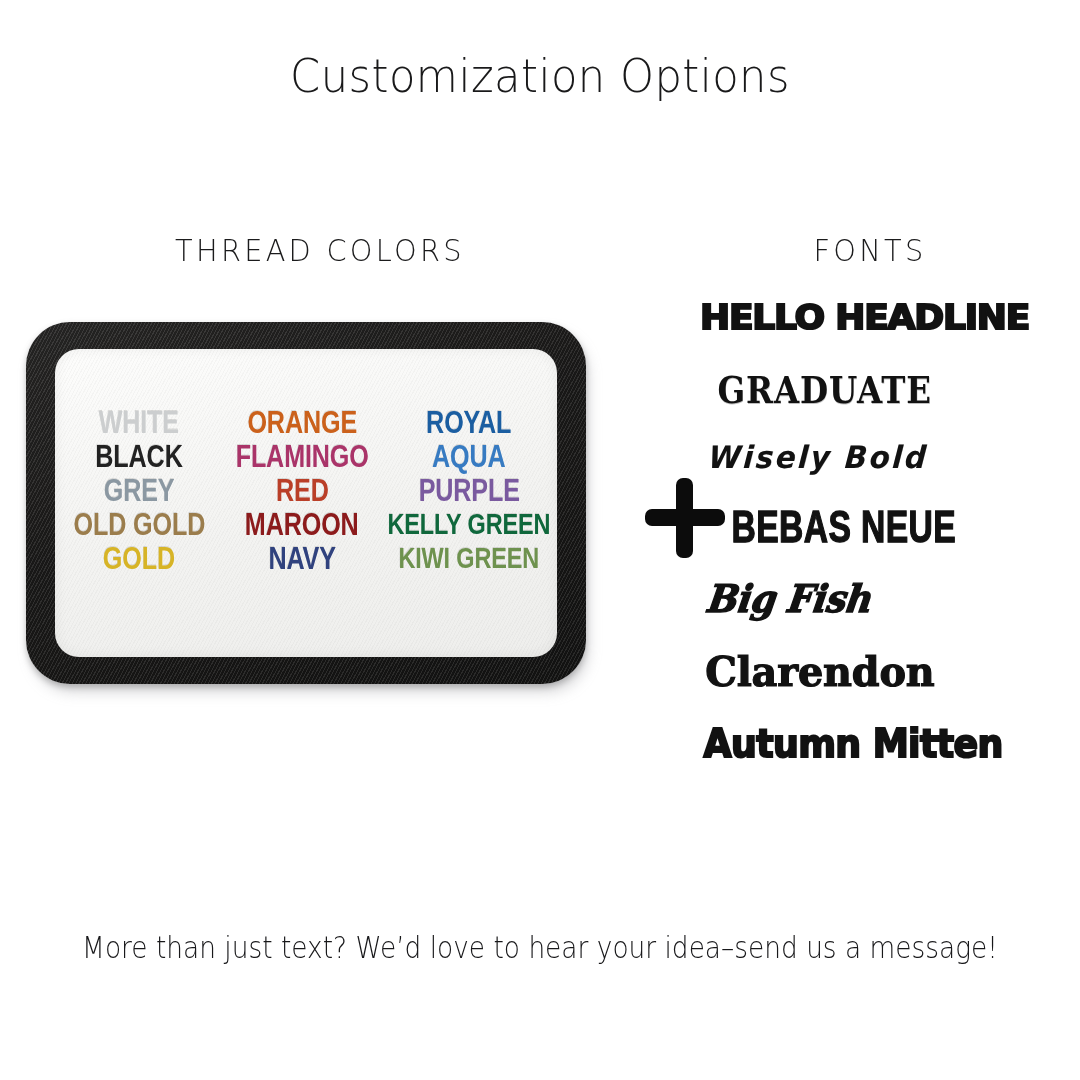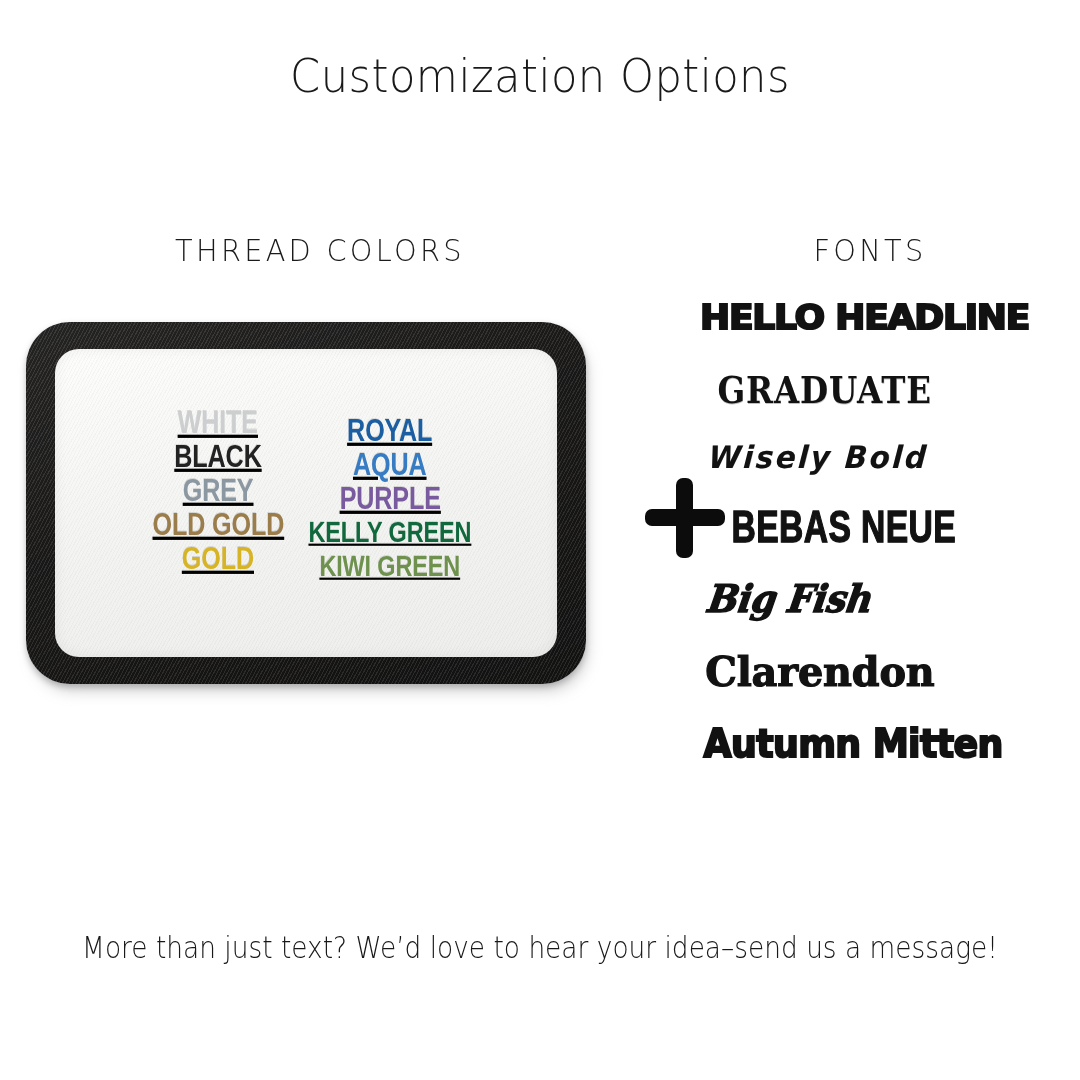--- a/index.html
+++ b/index.html
@@ -112,25 +112,24 @@
     display: flex;
     justify-content: center;
     align-items: flex-start;
     gap: 0px;
   }
   .color-col {
     display: flex;
     flex-direction: column;
     align-items: center;
     justify-content: flex-end;
-    text-decoration: underline;
   }
   .color-col.c1 { width: 168px; }
   .color-col.c2 { width: 158px; }
-  .color-col.c3 { width: 176px; margin-top: 8px; }
+  .color-col.c3 { width: 176px; }
 
   .color-word {
     font-family: "Liberation Sans Narrow", "Liberation Sans", sans-serif;
     font-weight: 700;
     font-size: 30px;
     line-height: 34px;
     letter-spacing: -0.2px;
     white-space: nowrap;
     transform: scaleX(0.84) scaleY(1.06);
     transform-origin: center;
@@ -272,20 +271,27 @@
         <div class="color-grid">
 
           <div class="color-col c1">
             <div class="color-word" style="color: rgb(201, 203, 204);">WHITE</div>
             <div class="color-word" style="color: rgb(38, 38, 38);">BLACK</div>
             <div class="color-word" style="color: rgb(139, 151, 161);">GREY</div>
             <div class="color-word" style="color: rgb(154, 125, 78);">OLD GOLD</div>
             <div class="color-word" style="color: rgb(212, 178, 41);">GOLD</div>
           </div>
 
+          <div class="color-col c2">
+            <div class="color-word" style="color: rgb(200, 98, 31);">ORANGE</div>
+            <div class="color-word" style="color: rgb(168, 55, 106);">FLAMINGO</div>
+            <div class="color-word" style="color: rgb(184, 65, 43);">RED</div>
+            <div class="color-word" style="color: rgb(140, 31, 32);">MAROON</div>
+            <div class="color-word" style="color: rgb(51, 68, 126);">NAVY</div>
+          </div>
 
           <div class="color-col c3">
             <div class="color-word" style="color: rgb(31, 95, 160);">ROYAL</div>
             <div class="color-word" style="color: rgb(58, 123, 191);">AQUA</div>
             <div class="color-word" style="color: rgb(122, 91, 158);">PURPLE</div>
             <div class="color-word small" style="color: rgb(20, 105, 63);">KELLY GREEN</div>
             <div class="color-word small" style="color: rgb(111, 145, 80);">KIWI GREEN</div>
           </div>
 
         </div>

